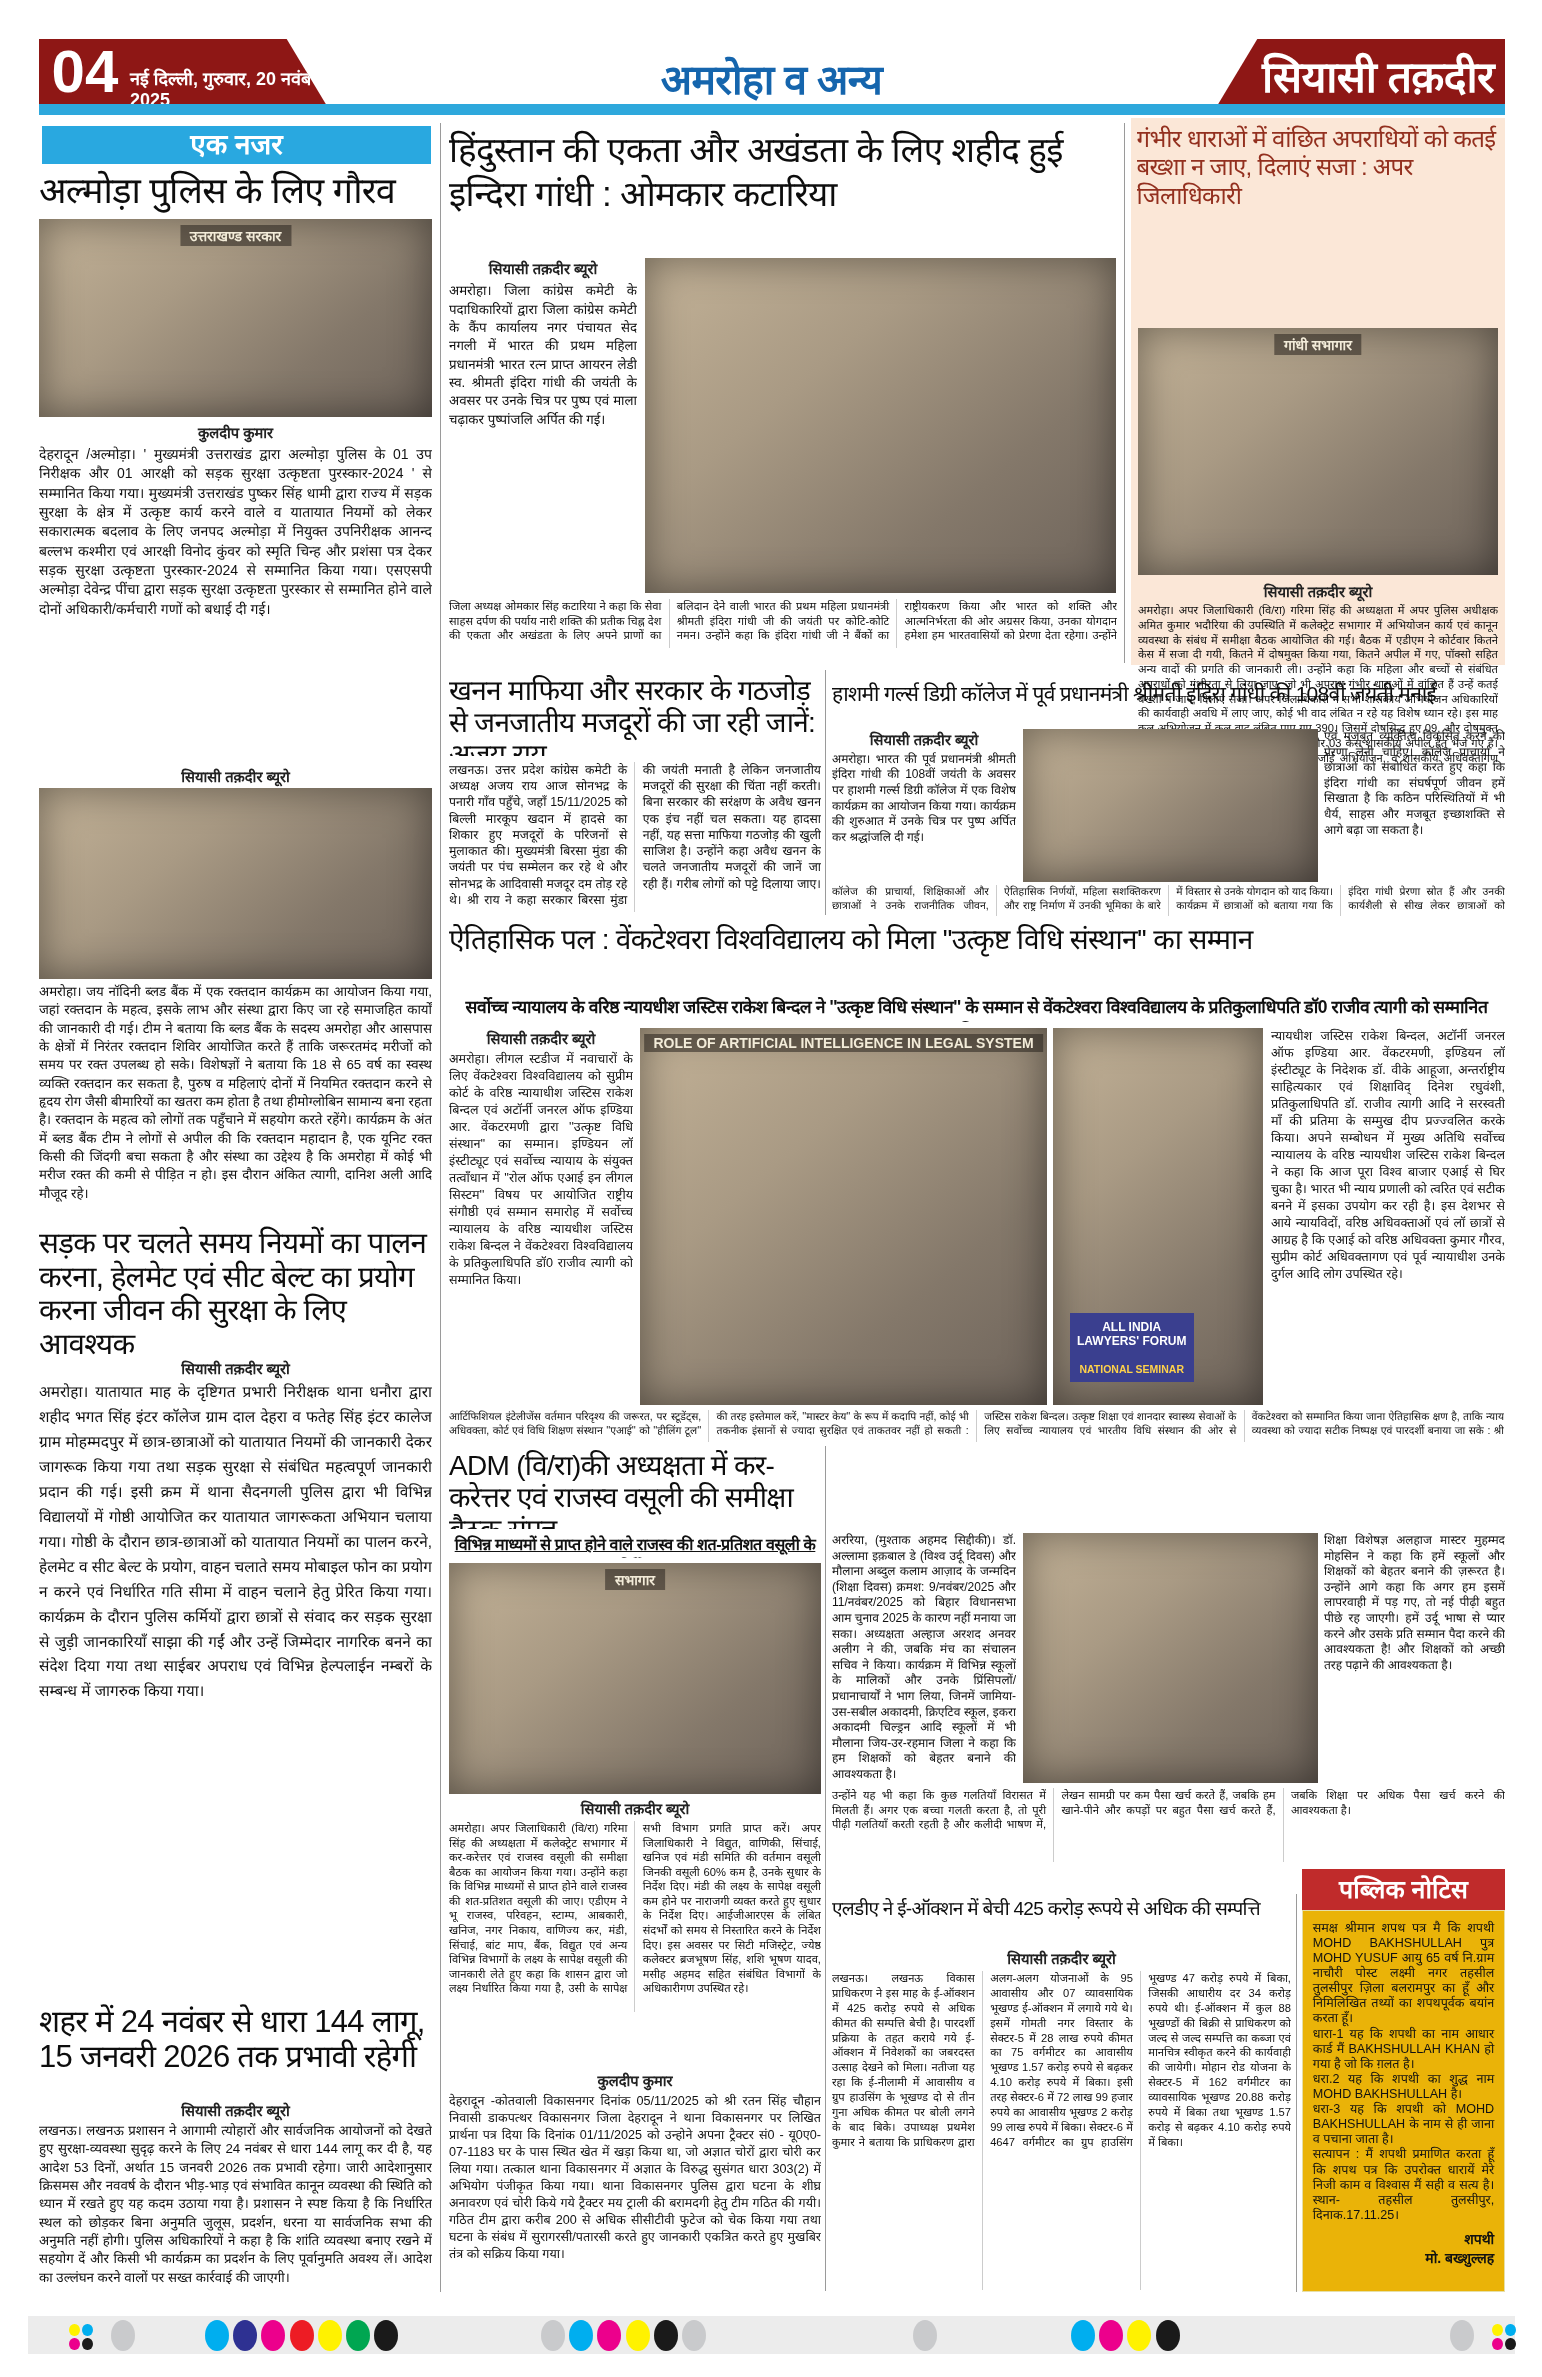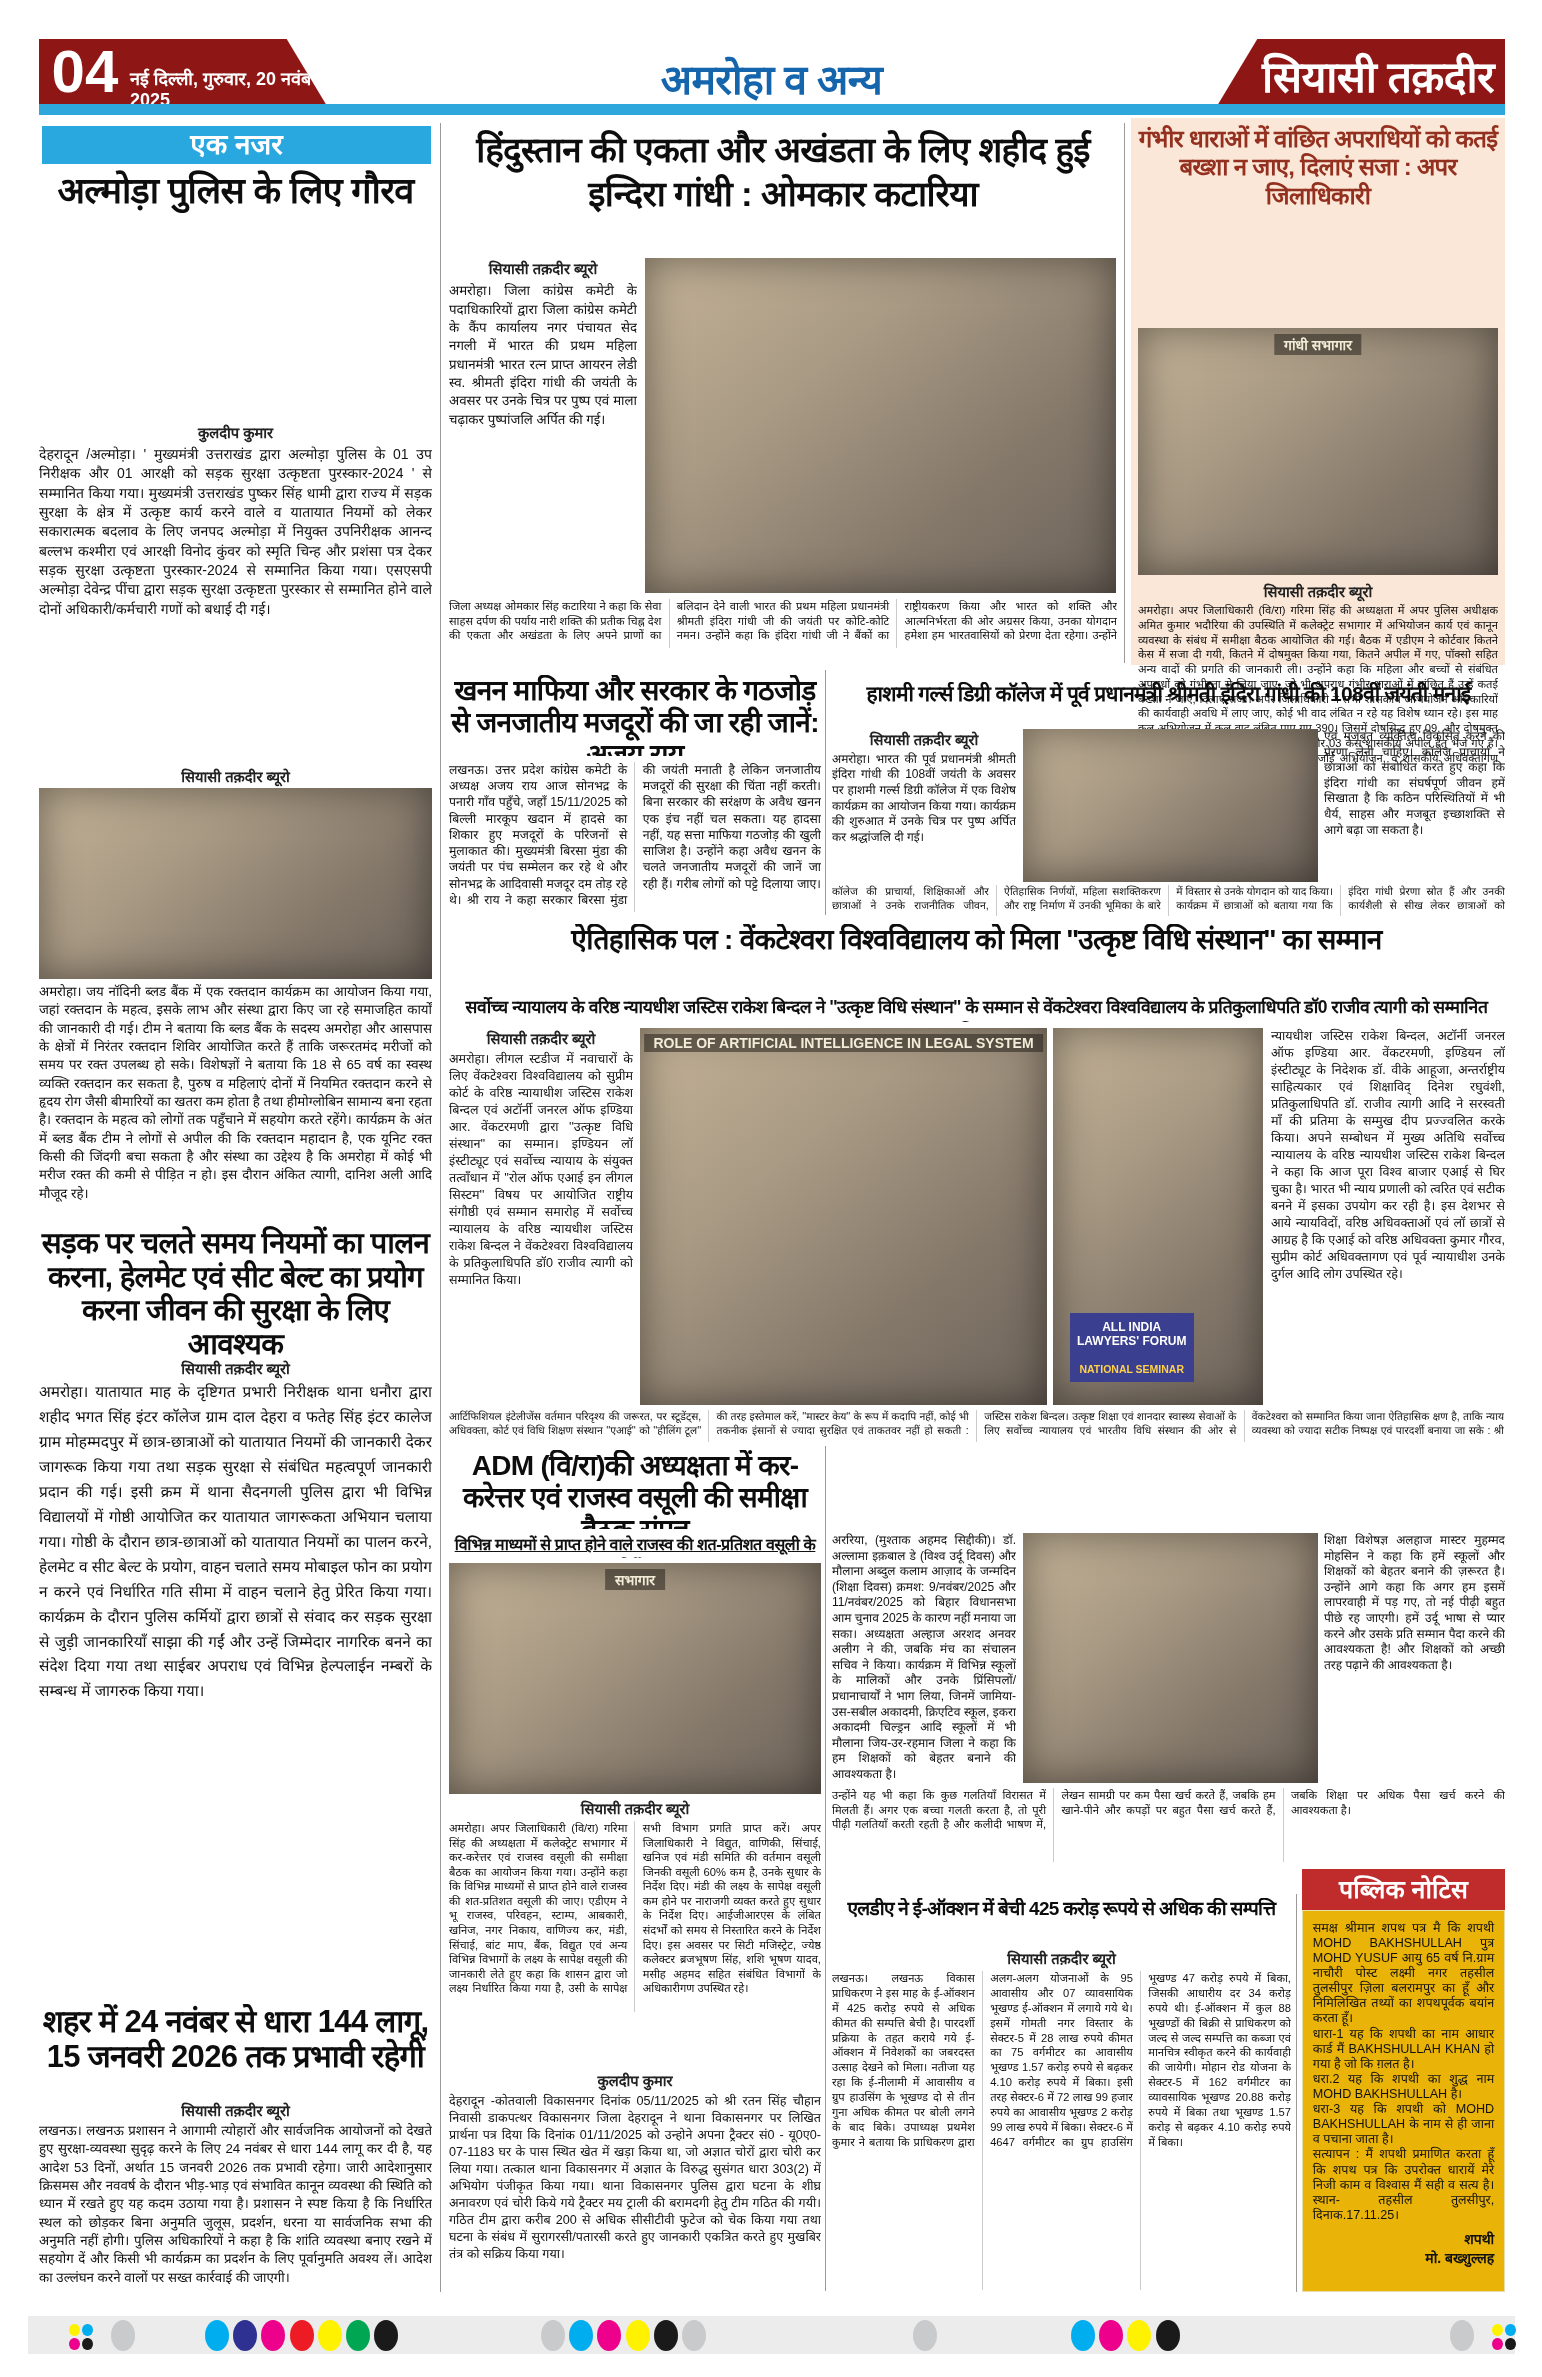--- a/index.html
+++ b/index.html
@@ -9,21 +9,21 @@
   
   .trap{background:#8e1715;color:#fff;}
   .trap-left{clip-path:polygon(0 0,86% 0,100% 100%,0 100%);}
   .trap-right{clip-path:polygon(14% 0,100% 0,100% 100%,0 100%);}
   .pagenum{font-size:60px;font-weight:700;line-height:1;}
   .dateline{font-size:18px;font-weight:700;}
   .section-title{font-size:41px;font-weight:700;color:#1565ad;text-align:center;letter-spacing:-0.7px;}
   .masthead{font-size:43px;font-weight:700;letter-spacing:-0.7px;}
   .bluebar{background:#2ea8dc;}
   
-  .headline{font-weight:700;color:#0d0d0d;text-align:center;line-height:1.14;letter-spacing:-0.7px;overflow:hidden;}
+  .headline{font-weight:400;color:#0d0d0d;text-align:left;line-height:1.14;letter-spacing:-0.7px;overflow:hidden;}
   .subhead{font-weight:700;text-align:center;letter-spacing:-0.4px;overflow:hidden;}
   .byline{font-size:14.7px;font-weight:700;text-align:center;color:#222;}
   .body-text{font-size:14px;line-height:1.38;text-align:justify;overflow:hidden;white-space:pre-line;}
   .kicker{background:#29a8e0;color:#fff;font-size:28px;font-weight:700;text-align:center;line-height:38px;}
   .photo{background:linear-gradient(140deg,#c3b297 0%,#a99a84 35%,#84786a 70%,#6d635a 100%);
          box-shadow:inset 0 0 42px rgba(0,0,0,.45);position:absolute;overflow:hidden;}
   .photo-label{position:absolute;top:5.6px;left:50%;transform:translateX(-50%);
                background:rgba(40,35,30,.55);color:#f3ecd9;font-size:14px;font-weight:700;
                padding:1.4px 9.8px;white-space:nowrap;}
   .banner-blue{position:absolute;left:8%;bottom:6%;width:55%;background:#3a3f8f;color:#fff;
@@ -64,20 +64,23 @@
   <div class="abs bluebar" style="left:39px;top:104px;width:1466px;height:11.2px;"></div>
 
   <div class="abs divider" style="left:440px;top:123px;height:2169px;"></div>
   <div class="abs divider" style="left:1124px;top:123px;height:540px;"></div>
   <div class="abs divider" style="left:825px;top:670px;height:245px;"></div>
   <div class="abs divider" style="left:825px;top:1446px;height:845px;"></div>
   <div class="abs divider" style="left:1296px;top:1894px;height:398px;"></div>
 
   <div class="abs kicker" style="left:42px;top:126px;width:389px;height:38px;">एक नजर</div>
   <div class="abs headline" style="left:39px;top:170px;width:393px;height:43px;font-size:36px;">अल्मोड़ा पुलिस के लिए गौरव का पल</div>
+  <div class="photo" style="left:39px;top:219px;width:393px;height:198px;">
+    <span class="photo-label">उत्तराखण्ड सरकार</span>
+  </div>
   <div class="abs byline" style="left:39px;top:422px;width:393px;">कुलदीप कुमार</div>
   <div class="abs body-text" style="left:39px;top:445px;width:393px;height:187px;">देहरादून /अल्मोड़ा। ' मुख्यमंत्री उत्तराखंड द्वारा अल्मोड़ा पुलिस के 01 उप निरीक्षक और 01 आरक्षी को सड़क सुरक्षा उत्कृष्टता पुरस्कार-2024 ' से सम्मानित किया गया। मुख्यमंत्री उत्तराखंड पुष्कर सिंह धामी द्वारा राज्य में सड़क सुरक्षा के क्षेत्र में उत्कृष्ट कार्य करने वाले व यातायात नियमों को लेकर सकारात्मक बदलाव के लिए जनपद अल्मोड़ा में नियुक्त उपनिरीक्षक आनन्द बल्लभ कश्मीरा एवं आरक्षी विनोद कुंवर को स्मृति चिन्ह और प्रशंसा पत्र देकर सड़क सुरक्षा उत्कृष्टता पुरस्कार-2024 से सम्मानित किया गया। एसएसपी अल्मोड़ा देवेन्द्र पींचा द्वारा सड़क सुरक्षा उत्कृष्टता पुरस्कार से सम्मानित होने वाले दोनों अधिकारी/कर्मचारी गणों को बधाई दी गई।</div>
 
   <div class="abs byline" style="left:39px;top:766px;width:393px;">सियासी तक़दीर ब्यूरो</div>
   <div class="photo" style="left:39px;top:788px;width:393px;height:191px;"></div>
   <div class="abs body-text" style="left:39px;top:983px;width:393px;height:237px;font-size:13.3px;">अमरोहा। जय नॉदिनी ब्लड बैंक में एक रक्तदान कार्यक्रम का आयोजन किया गया, जहां रक्तदान के महत्व, इसके लाभ और संस्था द्वारा किए जा रहे समाजहित कार्यों की जानकारी दी गई। टीम ने बताया कि ब्लड बैंक के सदस्य अमरोहा और आसपास के क्षेत्रों में निरंतर रक्तदान शिविर आयोजित करते हैं ताकि जरूरतमंद मरीजों को समय पर रक्त उपलब्ध हो सके। विशेषज्ञों ने बताया कि 18 से 65 वर्ष का स्वस्थ व्यक्ति रक्तदान कर सकता है, पुरुष व महिलाएं दोनों में नियमित रक्तदान करने से हृदय रोग जैसी बीमारियों का खतरा कम होता है तथा हीमोग्लोबिन सामान्य बना रहता है। रक्तदान के महत्व को लोगों तक पहुँचाने में सहयोग करते रहेंगे। कार्यक्रम के अंत में ब्लड बैंक टीम ने लोगों से अपील की कि रक्तदान महादान है, एक यूनिट रक्त किसी की जिंदगी बचा सकता है और संस्था का उद्देश्य है कि अमरोहा में कोई भी मरीज रक्त की कमी से पीड़ित न हो। इस दौरान अंकित त्यागी, दानिश अली आदि मौजूद रहे।</div>
 
   <div class="abs headline" style="left:39px;top:1226px;width:393px;height:129px;font-size:29.5px;">सड़क पर चलते समय नियमों का पालन करना, हेलमेट एवं सीट बेल्ट का प्रयोग करना जीवन की सुरक्षा के लिए आवश्यक</div>
   <div class="abs byline" style="left:39px;top:1358px;width:393px;">सियासी तक़दीर ब्यूरो</div>
   <div class="abs body-text" style="left:39px;top:1380px;width:393px;height:616px;font-size:15.4px;line-height:1.62;">अमरोहा। यातायात माह के दृष्टिगत प्रभारी निरीक्षक थाना धनौरा द्वारा शहीद भगत सिंह इंटर कॉलेज ग्राम दाल देहरा व फतेह सिंह इंटर कालेज ग्राम मोहम्मदपुर में छात्र-छात्राओं को यातायात नियमों की जानकारी देकर जागरूक किया गया तथा सड़क सुरक्षा से संबंधित महत्वपूर्ण जानकारी प्रदान की गई। इसी क्रम में थाना सैदनगली पुलिस द्वारा भी विभिन्न विद्यालयों में गोष्ठी आयोजित कर यातायात जागरूकता अभियान चलाया गया। गोष्ठी के दौरान छात्र-छात्राओं को यातायात नियमों का पालन करने, हेलमेट व सीट बेल्ट के प्रयोग, वाहन चलाते समय मोबाइल फोन का प्रयोग न करने एवं निर्धारित गति सीमा में वाहन चलाने हेतु प्रेरित किया गया। कार्यक्रम के दौरान पुलिस कर्मियों द्वारा छात्रों से संवाद कर सड़क सुरक्षा से जुड़ी जानकारियाँ साझा की गईं और उन्हें जिम्मेदार नागरिक बनने का संदेश दिया गया तथा साईबर अपराध एवं विभिन्न हेल्पलाईन नम्बरों के सम्बन्ध में जागरुक किया गया।</div>

